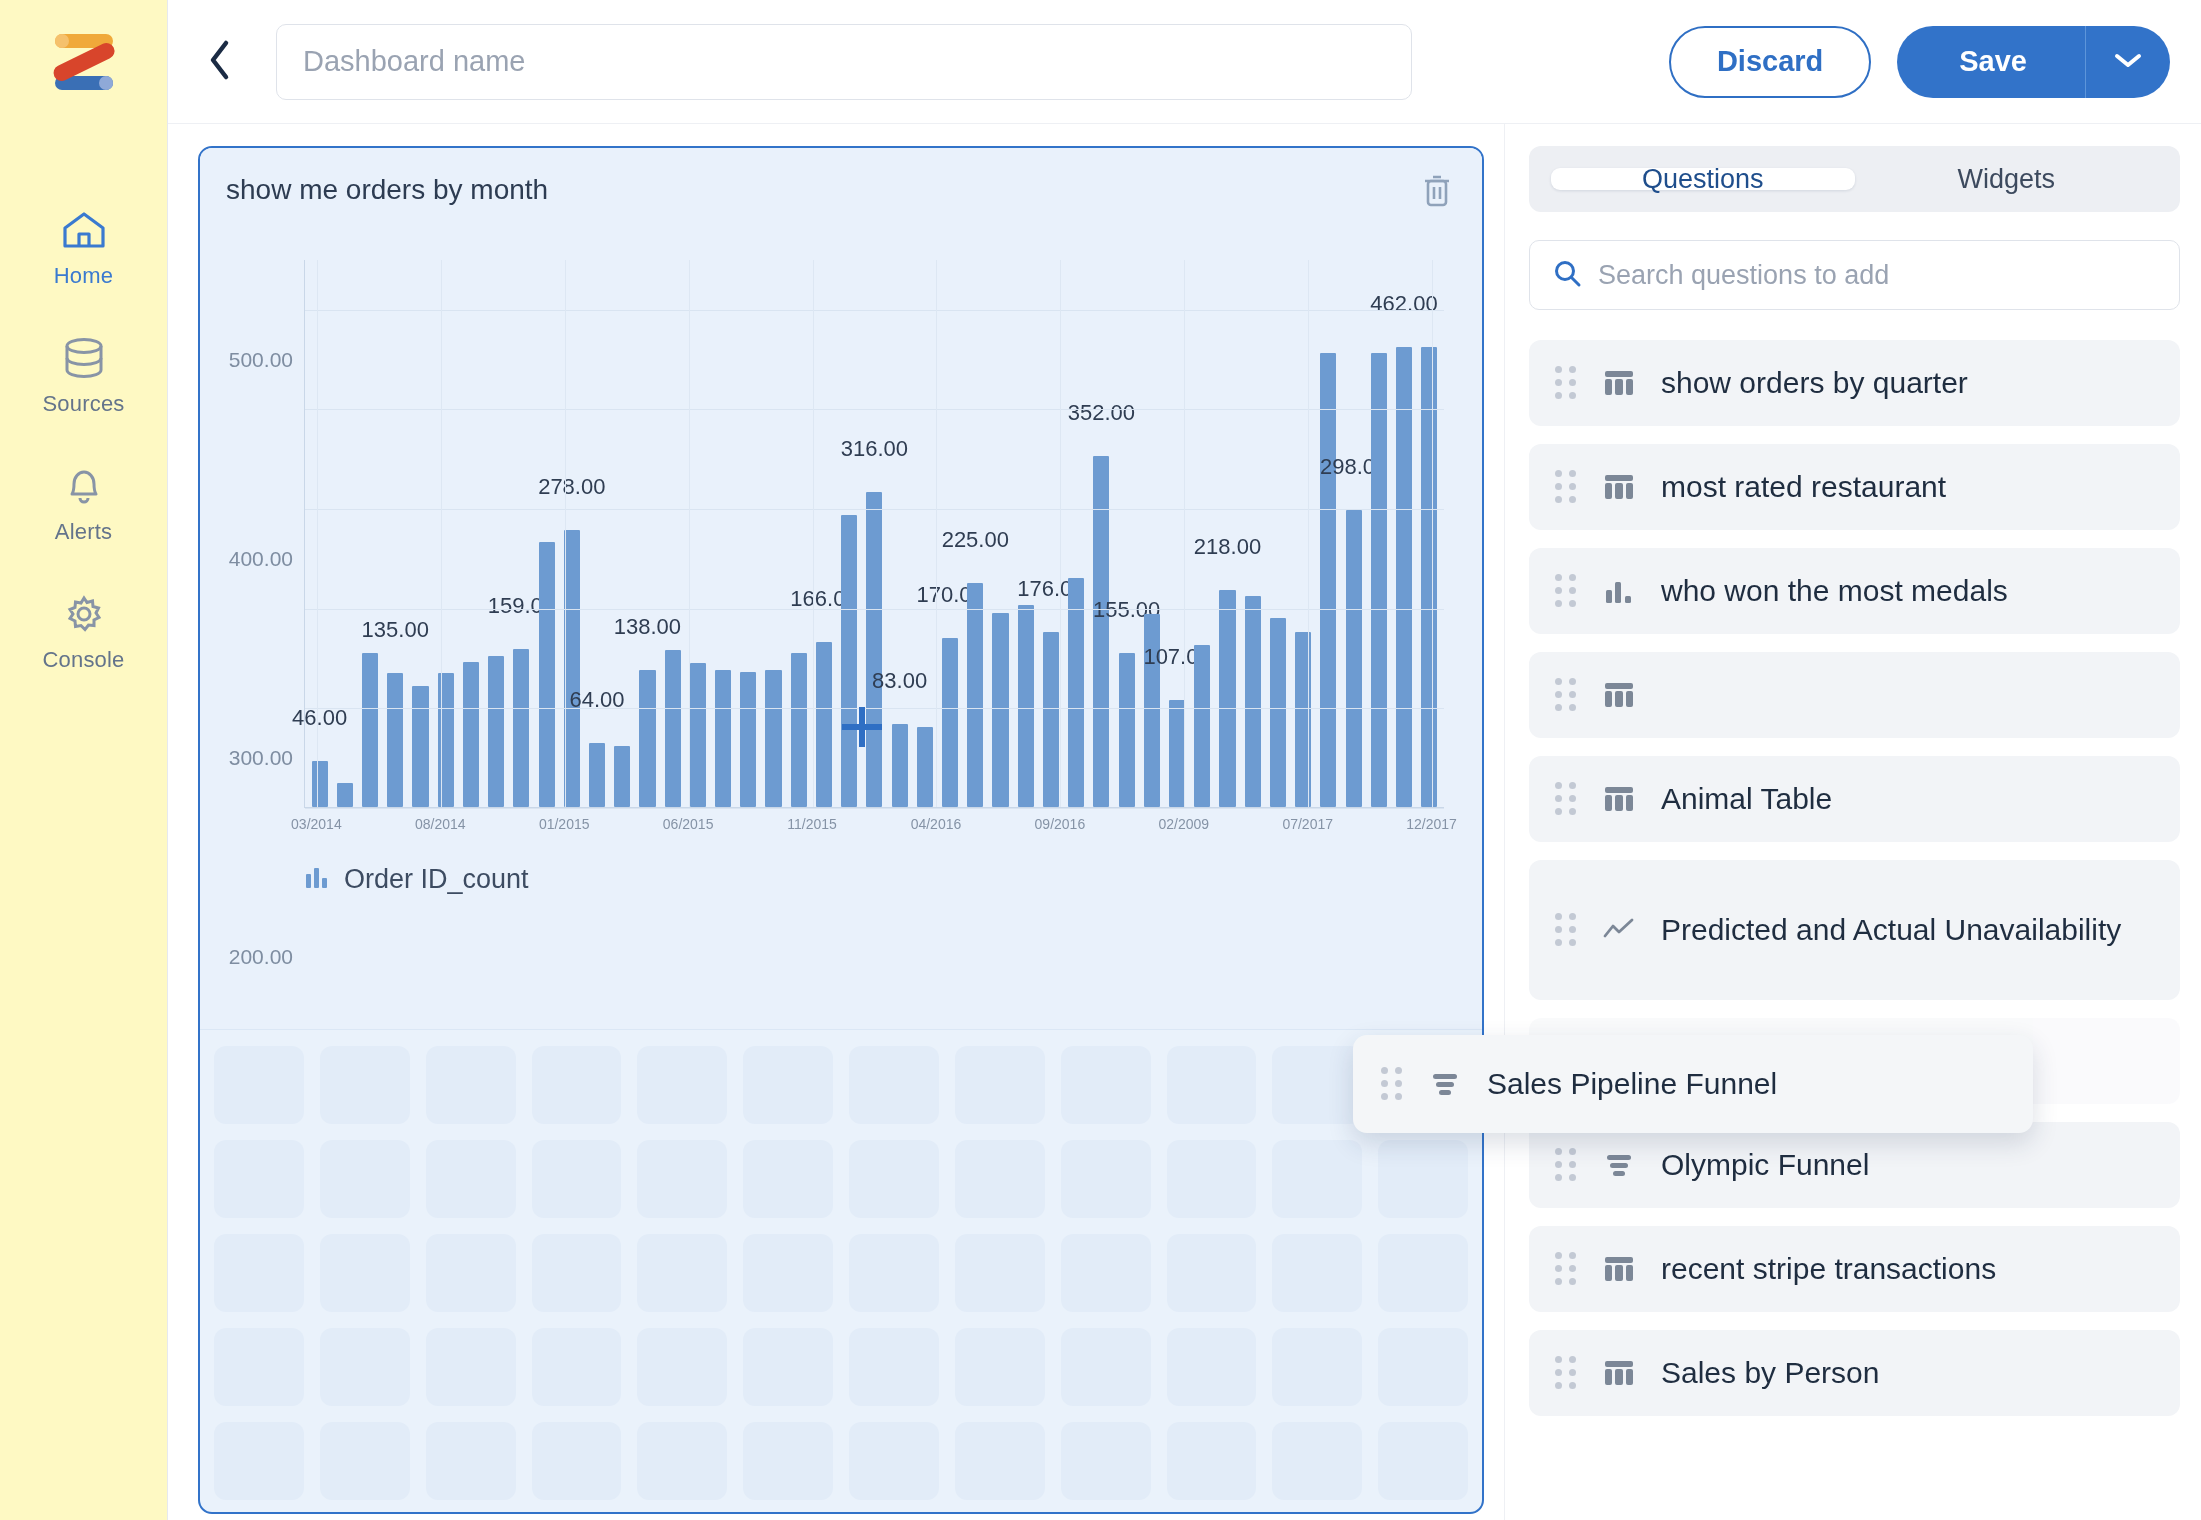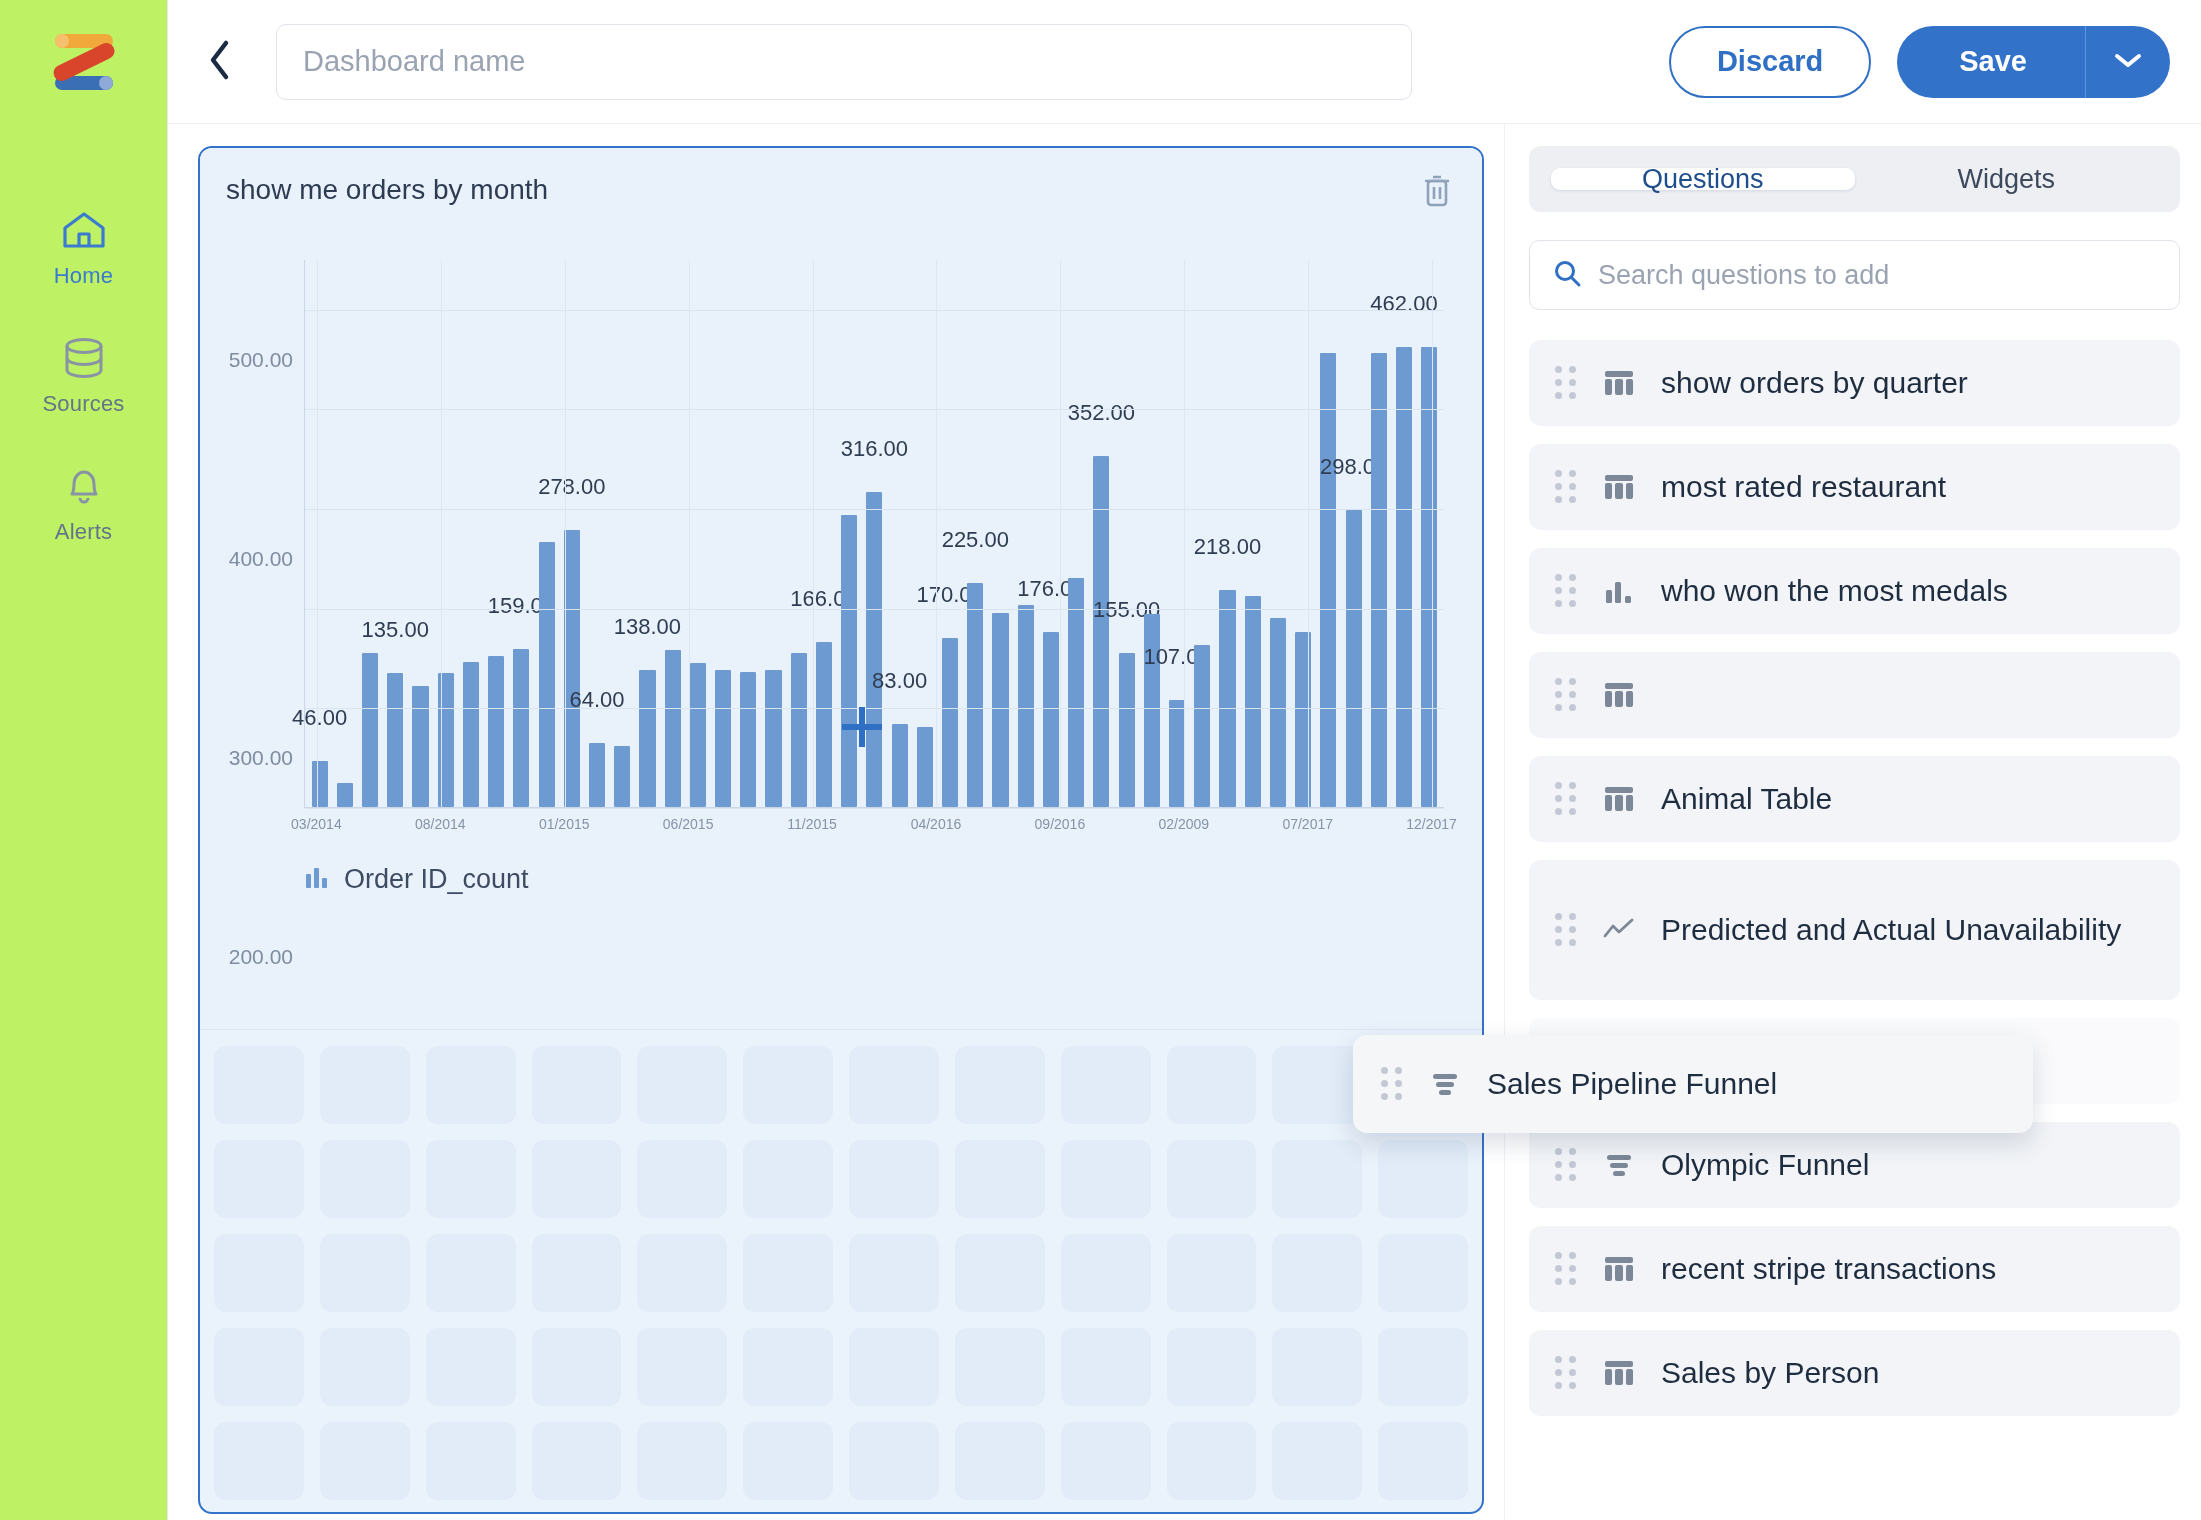--- a/index.html
+++ b/index.html
@@ -7,21 +7,21 @@
     width: 2201px; height: 1520px;
     background: #ffffff;
     font-family: "Liberation Sans", sans-serif;
     overflow: hidden;
   }
   #app { position: relative; width: 2201px; height: 1520px; display: flex; }
 
   
   .rail {
     width: 168px; height: 1520px;
-    background: #bef264;
+    background: #fef9c3;
     border-right: 1px solid #e6e9ef;
     display: flex; flex-direction: column; align-items: center;
     flex: 0 0 168px;
   }
   .logo { margin-top: 26px; width: 74px; height: 72px; position: relative; }
   .nav { margin-top: 108px; width: 100%; display: flex; flex-direction: column; align-items: center; }
   .nav-item {
     width: 100%; height: 128px;
     display: flex; flex-direction: column; align-items: center; justify-content: flex-start;
     cursor: pointer; text-decoration: none;
@@ -228,20 +228,29 @@
       <div class="nav-item">
         <span class="nav-ico">
           <svg width="44" height="44" viewBox="0 0 44 44" fill="none" stroke="#8894a6" stroke-width="3" stroke-linejoin="round">
             <path d="M10 30 C10 30 12 27 12 20 C12 13.4 16.5 8 22 8 C27.5 8 32 13.4 32 20 C32 27 34 30 34 30 Z"></path>
             <path d="M18 34 C18 36.2 19.8 38 22 38 C24.2 38 26 36.2 26 34"></path>
           </svg>
         </span>
         <span class="nav-label">Alerts</span>
       </div>
 
+      <div class="nav-item">
+        <span class="nav-ico">
+          <svg width="44" height="44" viewBox="0 0 44 44" fill="none" stroke="#8894a6" stroke-width="3">
+            <circle cx="22" cy="22" r="6"></circle>
+            <path d="M22 6 L25 10.5 L30.5 9 L31 14.5 L36.5 16 L34 21 L37 25.5 L32 28 L32 33.5 L26.5 33 L23 37.5 L19 33.5 L13.5 34.5 L13 29 L8 26.5 L11 22 L8 17.5 L13 15.5 L13.5 10 L19 11 Z"></path>
+          </svg>
+        </span>
+        <span class="nav-label">Console</span>
+      </div>
     </div>
   </div>
 
   <div class="main">
 
     <div class="topbar">
       <div class="back-btn">
         <span>
           <svg width="30" height="44" viewBox="0 0 30 44" fill="none" stroke="#1b2b44" stroke-width="4.5" stroke-linecap="round" stroke-linejoin="round">
             <path d="M22 5 L9 22 L22 39"></path>

